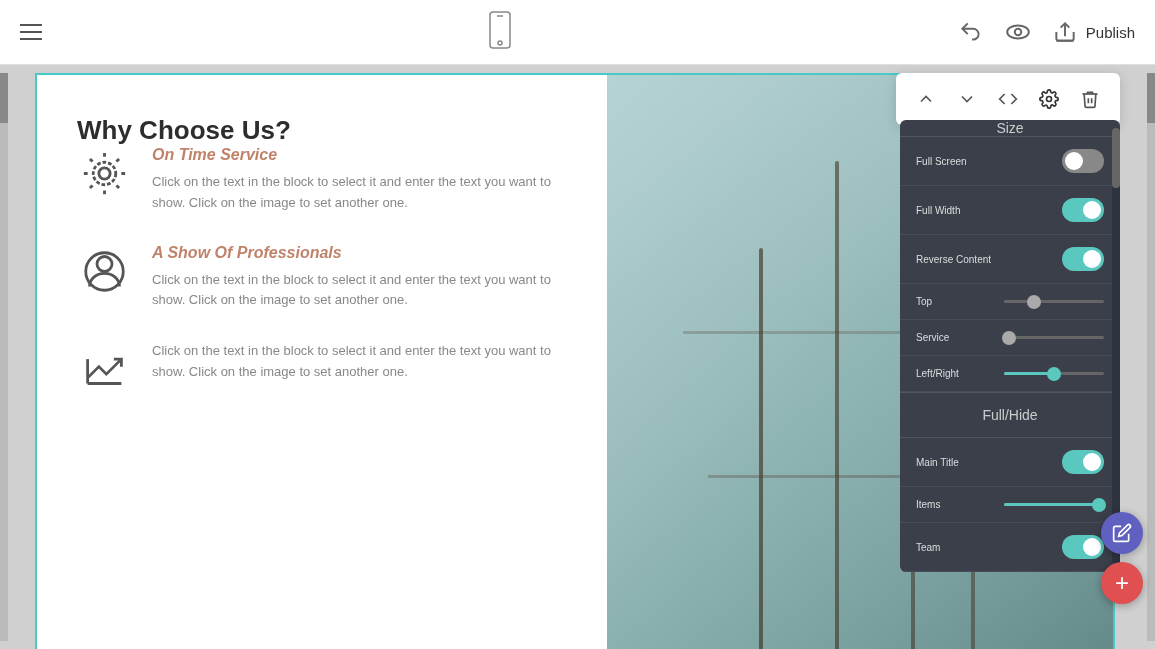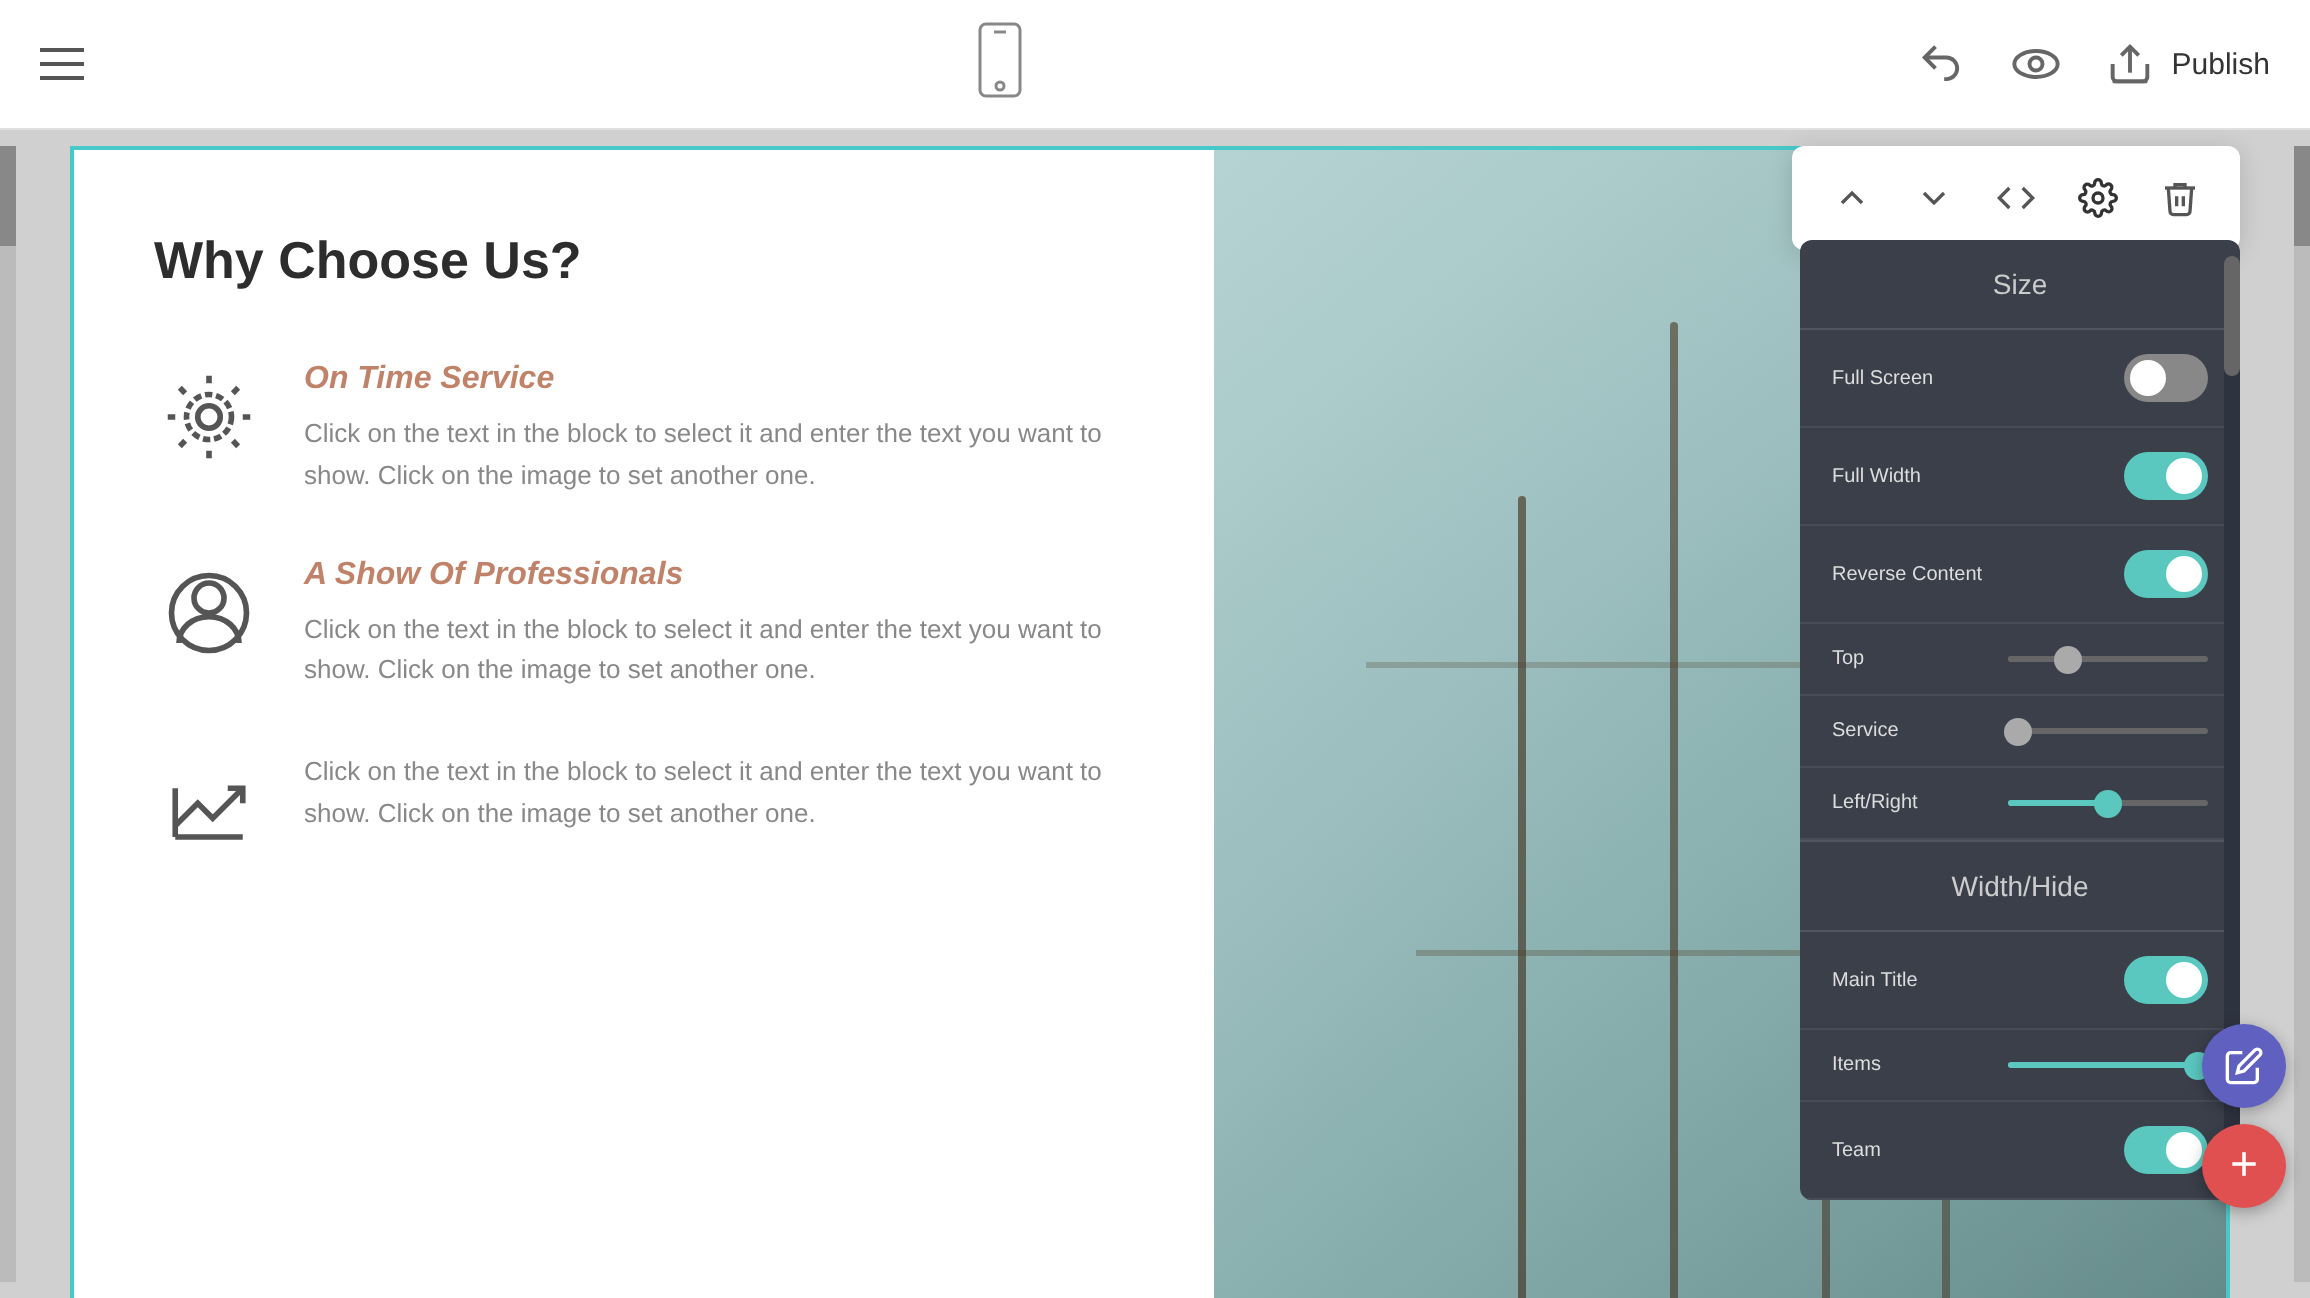--- a/index.html
+++ b/index.html
@@ -76,21 +76,20 @@
       width: 570px;
       padding: 40px 40px;
       background: #fff;
       flex-shrink: 0;
     }
 
     .why-title {
       font-size: 26px;
       font-weight: 700;
       color: #2d2d2d;
-      margin-bottom: 35px;
     }
 
     .feature-item {
       display: flex;
       gap: 20px;
       margin-bottom: 30px;
     }
 
     .feature-icon {
       width: 55px;
@@ -201,21 +200,20 @@
 
     .settings-scroll {
       max-height: 490px;
       overflow-y: auto;
       scrollbar-width: thin;
       scrollbar-color: #666 #3a3f4a;
     }
 
     .settings-section-title {
       text-align: center;
-      padding: 14px;
       font-size: 14px;
       color: #ccc;
       border-bottom: 1px solid #505560;
     }
 
     .settings-row {
       display: flex;
       align-items: center;
       justify-content: space-between;
       padding: 12px 16px;
@@ -581,21 +579,21 @@
       <div class="settings-row">
         <span class="settings-label">Left/Right</span>
         <div class="slider-container">
           <div class="slider-track">
             <div class="slider-fill" style="width:50%;background:#5bc8c0;"></div>
             <div class="slider-thumb teal" style="left: calc(50% - 7px)"></div>
           </div>
         </div>
       </div>
 
-      <div class="show-hide-section">Width/Hide</div>
+      <div class="show-hide-section">Full/Hide</div>
 
       <div class="settings-row">
         <span class="settings-label">Main Title</span>
         <div class="toggle on">
           <div class="toggle-knob"></div>
         </div>
       </div>
 
       <div class="settings-row">
         <span class="settings-label">Items</span>

